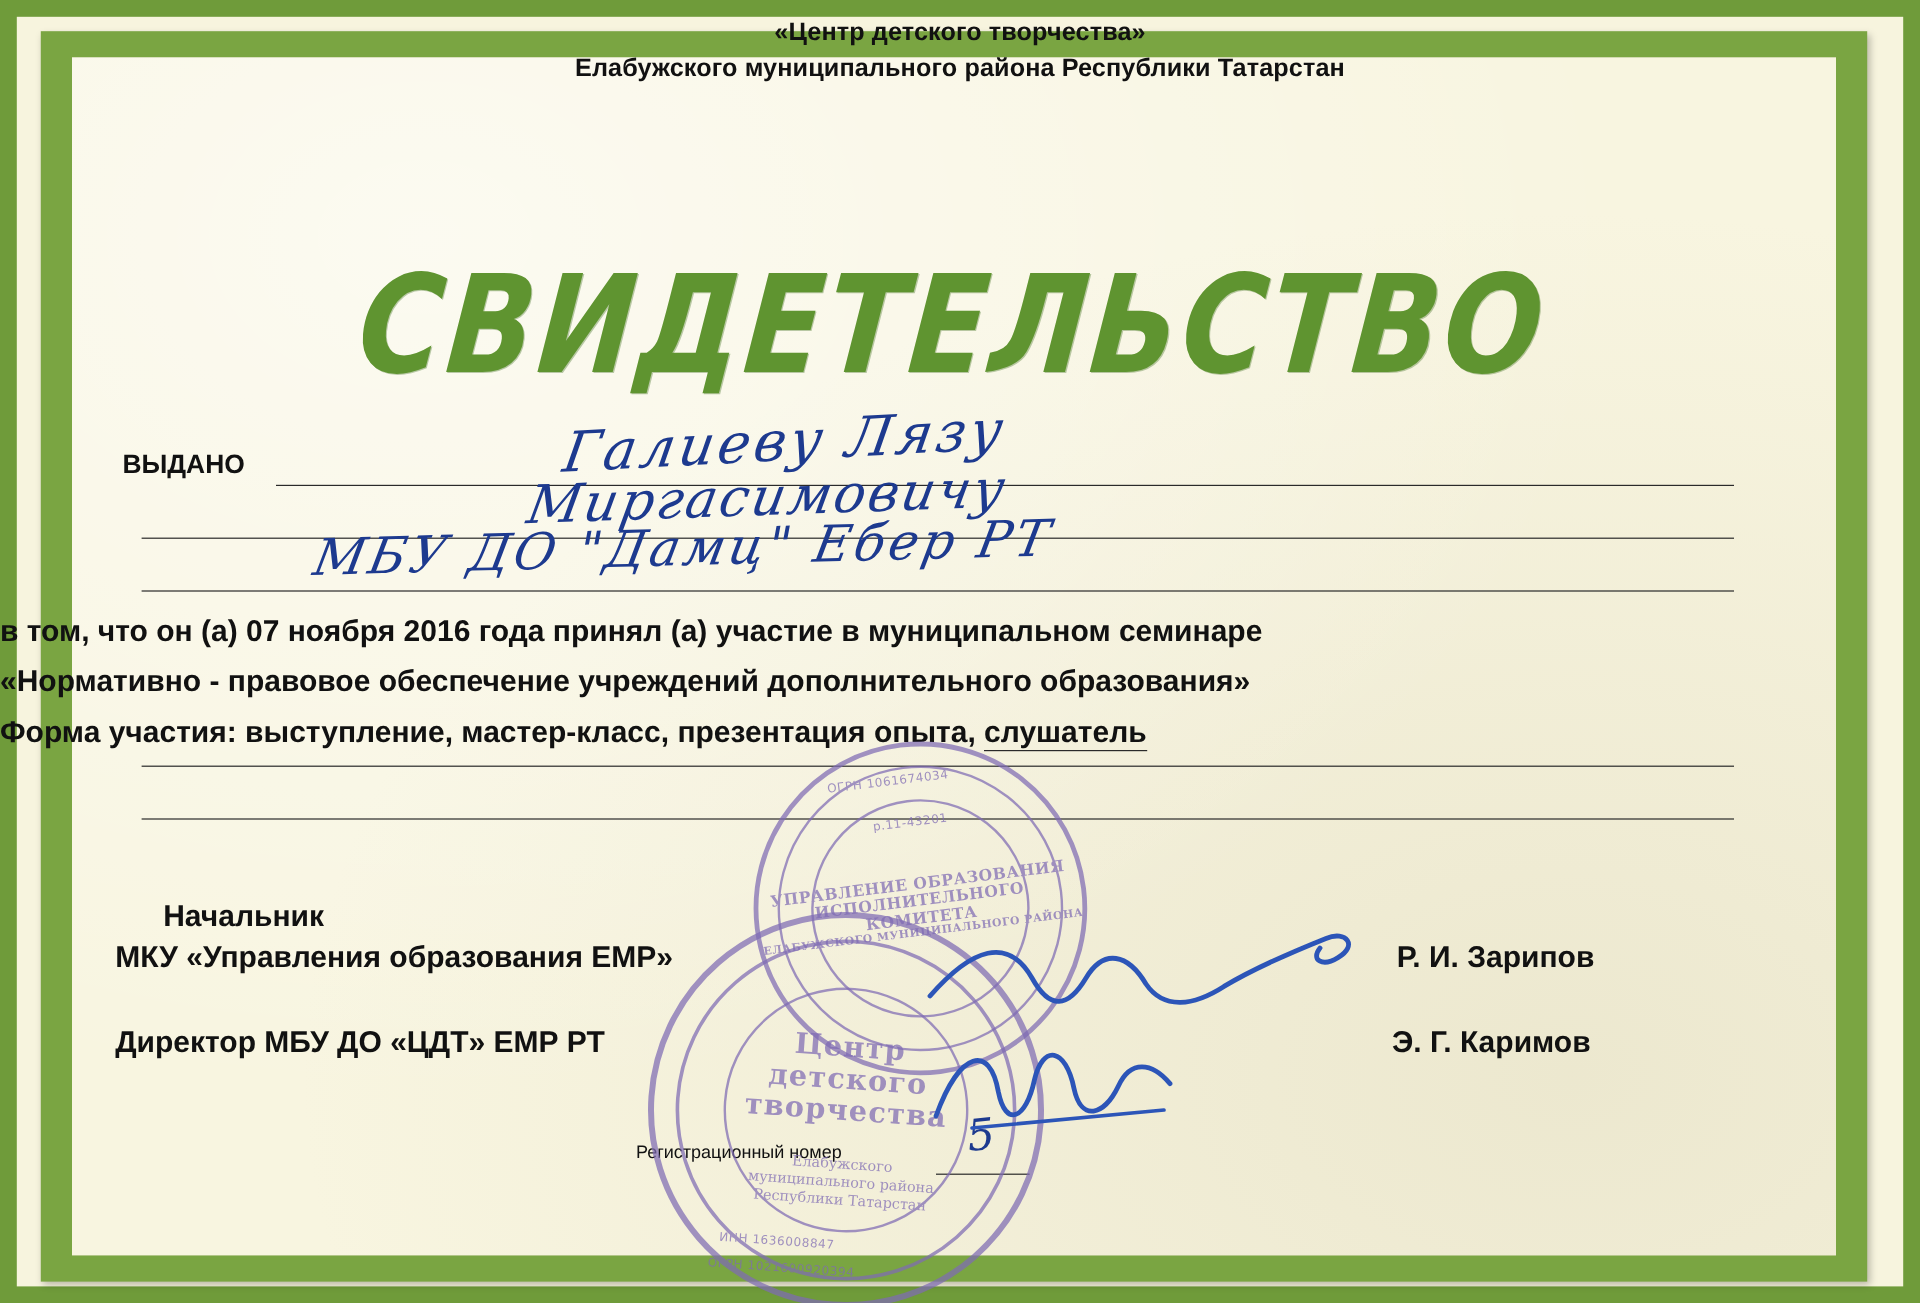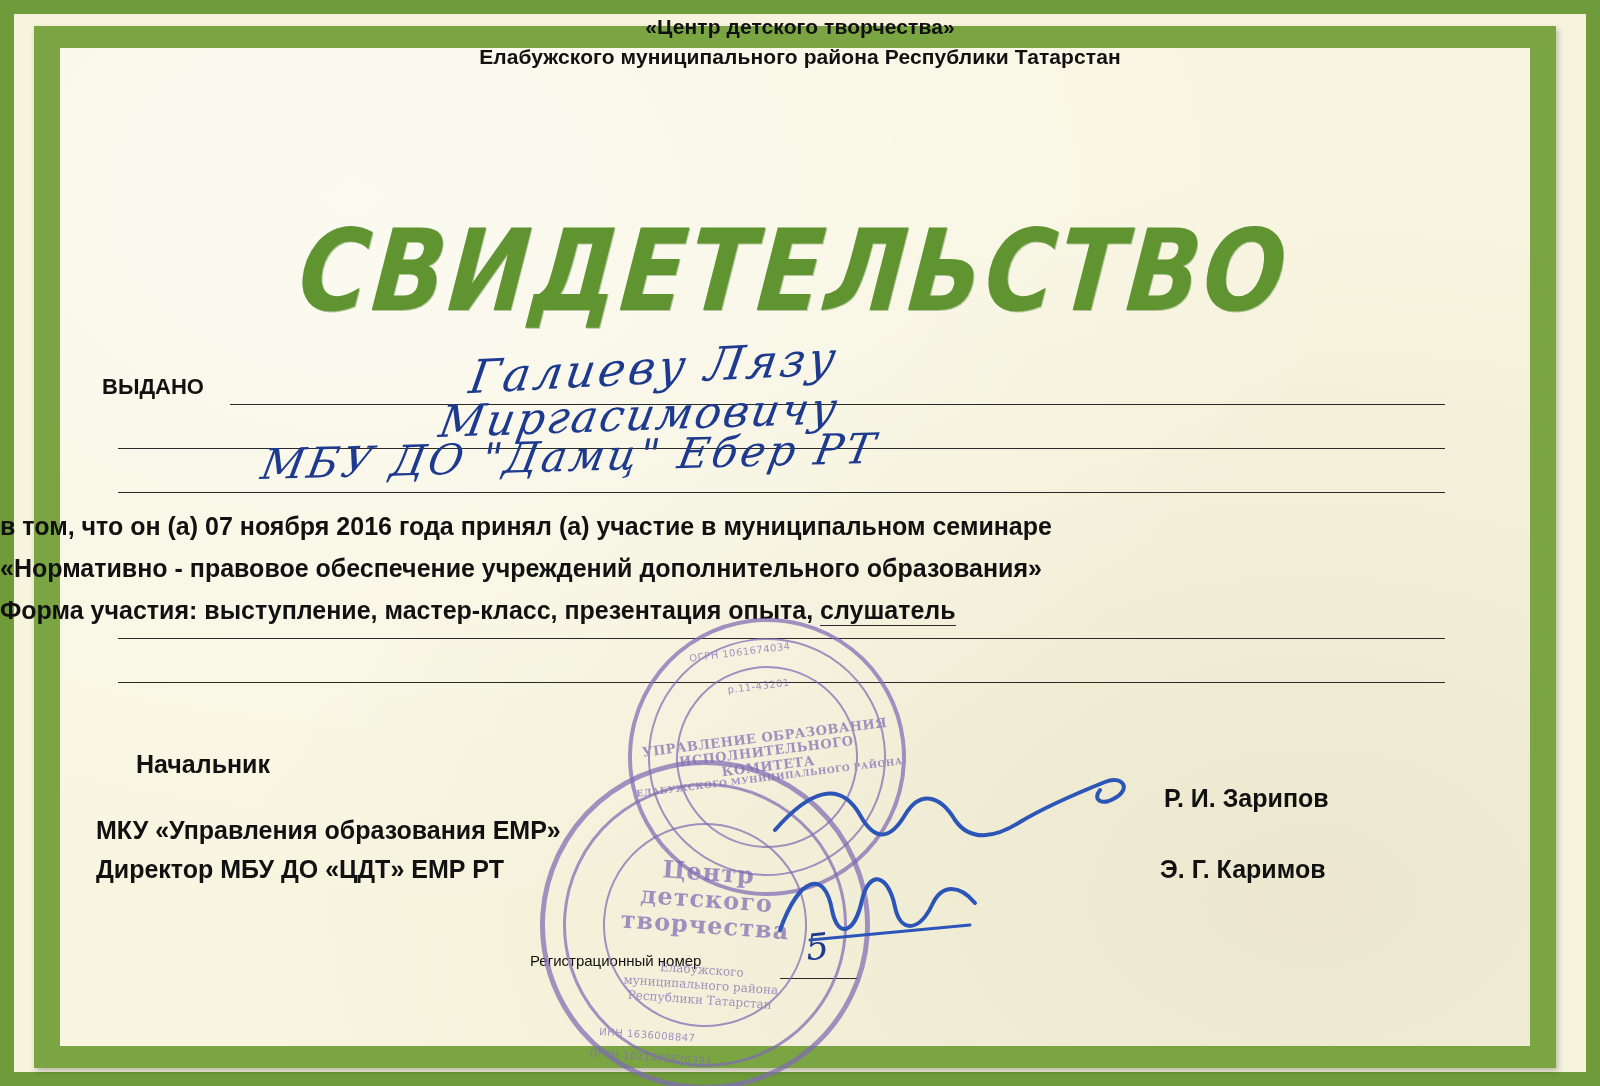--- a/index.html
+++ b/index.html
@@ -158,21 +158,21 @@
 
   
   .sig-block {
     position: absolute;
     font-size: 25px;
     font-weight: bold;
     color: #111;
     white-space: nowrap;
   }
   .sig-role-1 { left: 96px; top: 750px; margin-left: 40px; }
-  .sig-role-1b { left: 96px; top: 816px; }
+  .sig-role-1b { left: 96px; top: 784px; }
   .sig-name-1 { left: 1164px; top: 784px; }
   .sig-role-2 { left: 96px; top: 855px; }
   .sig-name-2 { left: 1160px; top: 855px; }
 
   .reg-line {
     position: absolute;
     left: 530px; top: 952px;
     font-size: 15px;
     font-weight: normal;
     color: #111;

